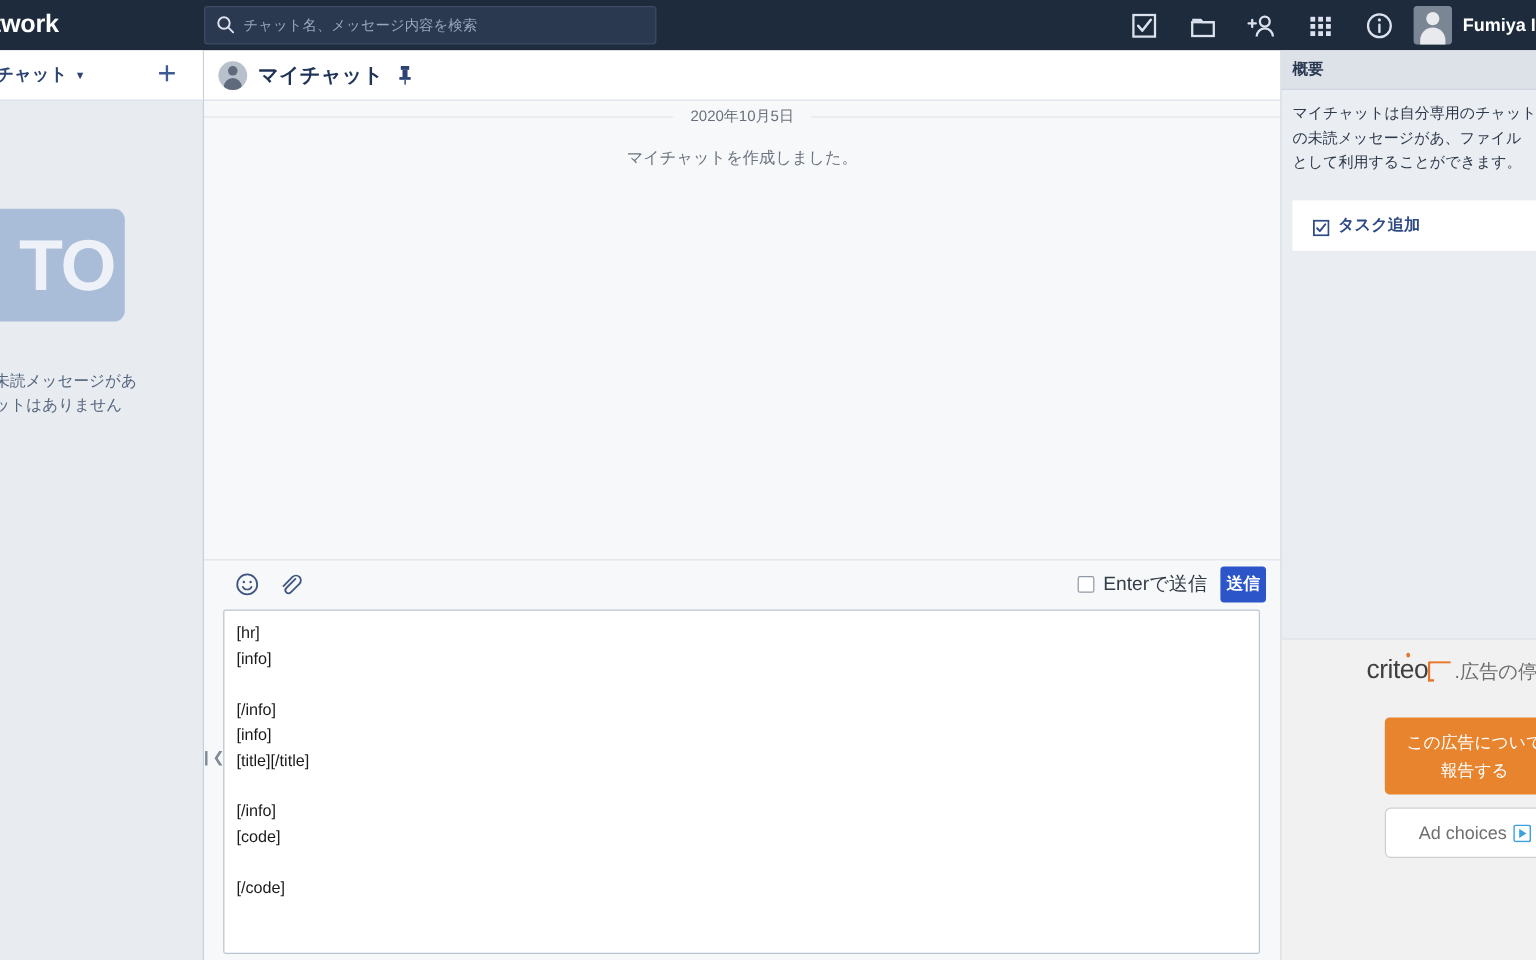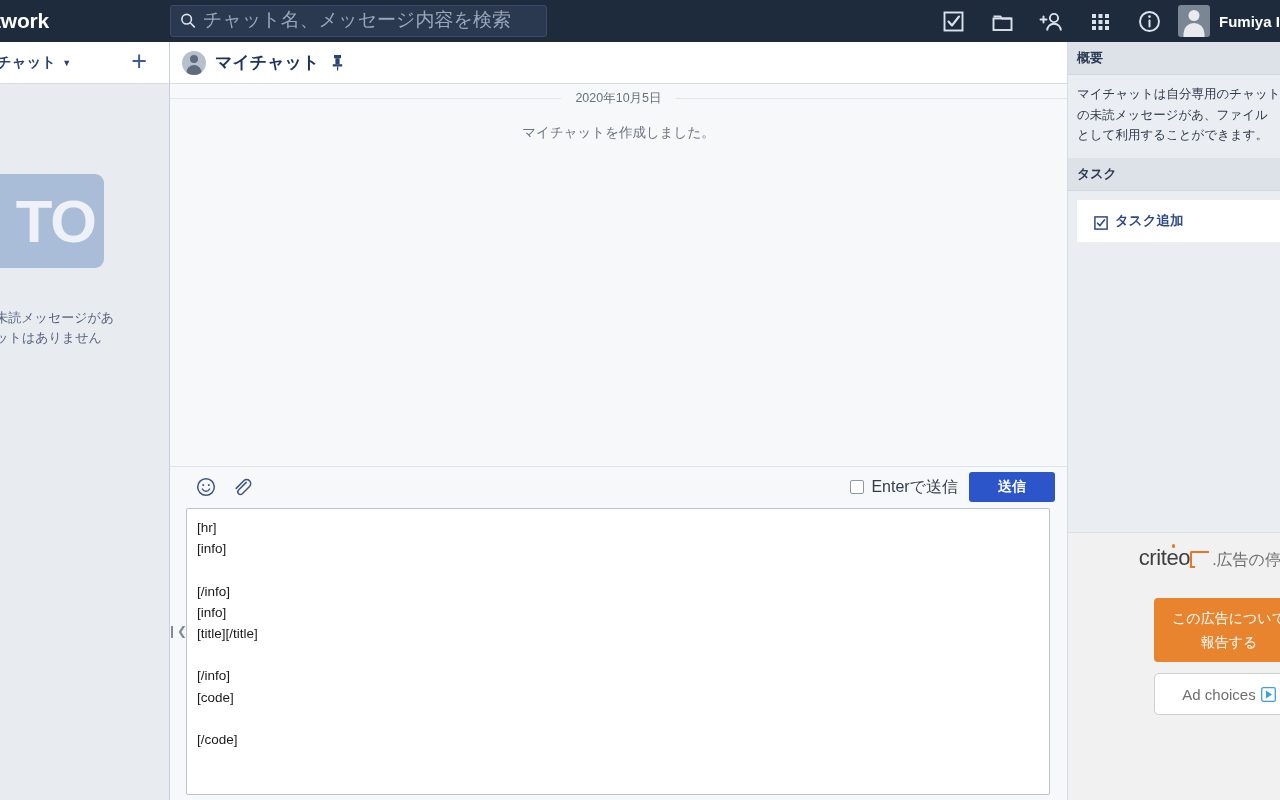--- a/index.html
+++ b/index.html
@@ -31,22 +31,22 @@
     width: 377px; height: 32px;
     background: #2a3850;
     border: 1px solid #3d4c66;
     border-radius: 3px;
     display: flex; align-items: center;
     padding: 0 8px;
   }
   .search-ic { width: 18px; height: 18px; flex: none; margin-right: 6px; }
   .search-input {
     flex: 1; background: transparent; border: none; outline: none;
-    color: #cfd6e2; font-size: 19px;
-    font-family: Liberation Mono, monospace;
+    color: #cfd6e2; font-size: 12px;
+    font-family: Liberation Sans, sans-serif;
   }
   .search-input::placeholder { color: #9aa6ba; }
 
   .gicons {
     position: absolute; right: 118px; top: 0;
     height: 42px; display: flex; align-items: center; gap: 24px;
   }
   .gic { width: 25px; height: 25px; cursor: pointer; }
 
   .acct {
@@ -183,21 +183,21 @@
     color: #333c49; font-size: 16px; cursor: pointer; white-space: nowrap;
   }
   .cb-box {
     width: 14px; height: 14px; border: 1.5px solid #8e99a8;
     border-radius: 2px; background: #fff; flex: none;
   }
   .send-btn {
     background: #2b55c9; color: #fff;
     border: none; border-radius: 3px;
     font-size: 14px; font-weight: bold;
-    padding: 6px 29px; cursor: pointer;
+    padding: 6px 5px; cursor: pointer;
     font-family: "Liberation Sans", "DejaVu Sans", sans-serif;
   }
   .cp-input {
     position: absolute; left: 16px; top: 41px;
     width: 864px; height: 287px;
     background: #ffffff;
     border: 1px solid #b9c3d1;
     border-radius: 2px;
     padding: 8px 10px;
     color: #1a1a1a; font-size: 13.5px; line-height: 21.2px;
@@ -441,21 +441,20 @@
 
   <div class="collapse-handle">❙❮</div>
 
   <div class="rpanel">
     <div class="rp-sec-head">概要</div>
     <div class="rp-desc">
       <div>マイチャットは自分専用のチャット</div>
       <div>の未読メッセージがあ、ファイル</div>
       <div>として利用することができます。</div>
     </div>
-    <div class="rp-sec-head">タスク</div>
     <div class="rp-task-card">
       <span class="tk-ic">
         <svg viewBox="0 0 14 14" width="14" height="14">
           <rect x="0.9" y="0.9" width="12.2" height="12.2" fill="none" stroke="#2f4b86" stroke-width="1.5"></rect>
           <polyline points="3.6,7.2 5.9,9.6 10.4,3.9" fill="none" stroke="#2f4b86" stroke-width="1.6" stroke-linecap="round" stroke-linejoin="round"></polyline>
         </svg>
       </span>
       <span class="tk-label">タスク追加</span>
     </div>
 

